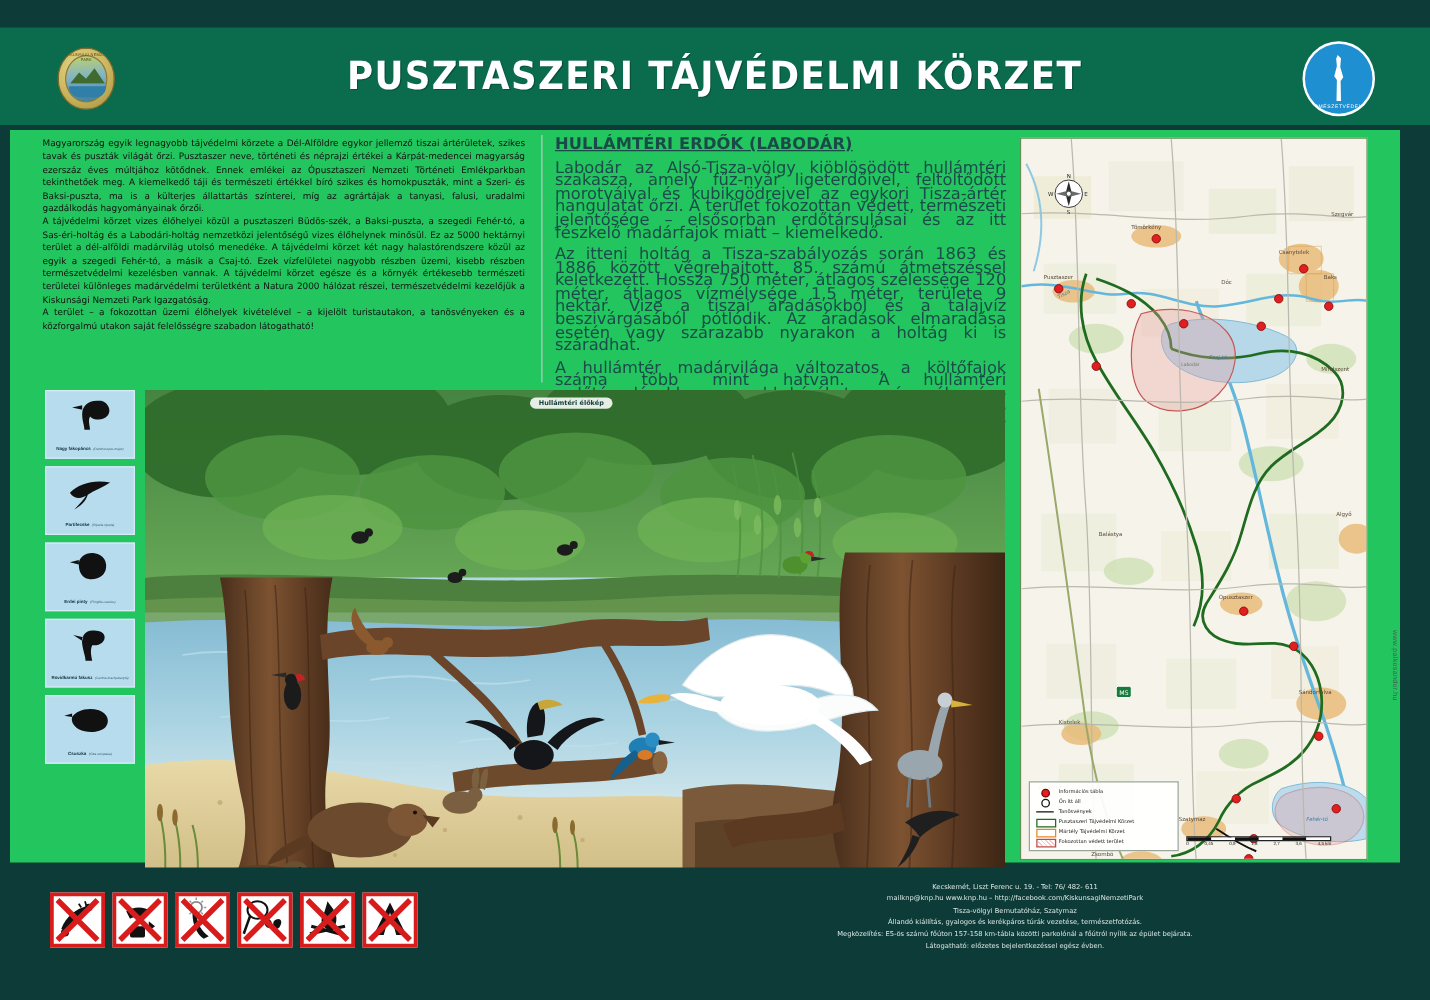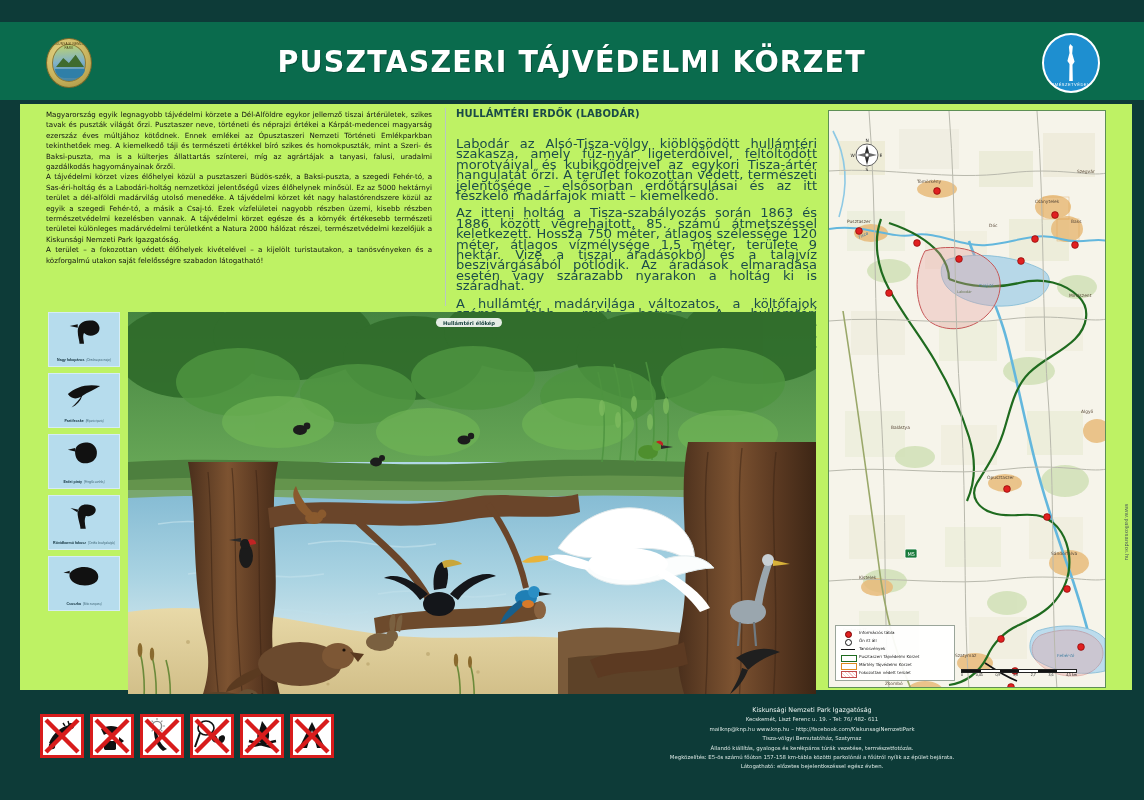--- a/index.html
+++ b/index.html
@@ -74,45 +74,46 @@
     background: #ffffff;
     clip-path: polygon(44% 0%, 62% 7%, 58% 26%, 74% 48%, 60% 56%, 62% 100%, 38% 100%, 40% 54%, 26% 46%, 40% 24%, 36% 8%);
   }
   .logo-right .ring-txt {
     position: absolute; left: 0; bottom: 4px; width: 100%;
     text-align: center; color: #ffffff; font-size: 4px; letter-spacing: .5px;
   }
 
   
   .panel {
-    position: absolute; left: 20px; top: 104px;
+    position: absolute; left: 8px; top: 104px;
     width: 1112px; height: 586px;
-    background: #bef264;
+    background: #22c55e;
   }
 
   
   .col-left-text {
     position: absolute; left: 26px; top: 6px;
     width: 386px; height: 195px;
     font-size: 7.1px; line-height: 10.4px;
     color: #111; text-align: justify;
     font-family: "DejaVu Sans", sans-serif;
   }
   .col-left-text p { margin-bottom: 0px; }
 
   .col-mid {
     position: absolute; left: 425px; top: 4px;
     width: 372px; height: 198px;
     border-left: 1px solid #b9c7c4;
     padding-left: 10px;
   }
   .mid-title {
-    font-size: 10px; font-weight: bold; color: #1a4a48;
-    letter-spacing: .1px; margin-bottom: 20px;
+    font-size: 13px; font-weight: bold; color: #1a4a48;
+    letter-spacing: .1px; margin-bottom: 7px;
     font-family: "DejaVu Sans", sans-serif;
+    text-decoration: underline;
   }
   .mid-body {
     font-size: 13px; line-height: 10.4px; color: #1c4c4a;
     text-align: justify; font-family: "DejaVu Sans", sans-serif;
   }
   .mid-body p { margin-bottom: 7px; }
 
   
   .side-strip {
     position: absolute; left: 28px; top: 208px;
@@ -289,21 +290,21 @@
   <div class="logo-right">
     <div class="bird"></div>
     <div class="ring-txt">TERMÉSZETVÉDELEM</div>
   </div>
 
   <div class="panel">
 
     <div class="col-left-text">
       <p>Magyarország egyik legnagyobb tájvédelmi körzete a Dél-Alföldre egykor jellemző tiszai ártérületek, szikes tavak és puszták világát őrzi. Pusztaszer neve, történeti és néprajzi értékei a Kárpát-medencei magyarság ezerszáz éves múltjához kötődnek. Ennek emlékei az Ópusztaszeri Nemzeti Történeti Emlékparkban tekinthetőek meg. A kiemelkedő táji és természeti értékkel bíró szikes és homokpuszták, mint a Szeri- és Baksi-puszta, ma is a külterjes állattartás színterei, míg az agrártájak a tanyasi, falusi, uradalmi gazdálkodás hagyományainak őrzői.</p>
       <p>A tájvédelmi körzet vizes élőhelyei közül a pusztaszeri Büdös-szék, a Baksi-puszta, a szegedi Fehér-tó, a Sas-éri-holtág és a Labodári-holtág nemzetközi jelentőségű vizes élőhelynek minősül. Ez az 5000 hektárnyi terület a dél-alföldi madárvilág utolsó menedéke. A tájvédelmi körzet két nagy halastórendszere közül az egyik a szegedi Fehér-tó, a másik a Csaj-tó. Ezek vízfelületei nagyobb részben üzemi, kisebb részben természetvédelmi kezelésben vannak. A tájvédelmi körzet egésze és a környék értékesebb természeti területei különleges madárvédelmi területként a Natura 2000 hálózat részei, természetvédelmi kezelőjük a Kiskunsági Nemzeti Park Igazgatóság.</p>
-      <p>A terület – a fokozottan védett élőhelyek kivételével – a kijelölt turistautakon, a tanösvényeken és a közforgalmú utakon saját felelősségre szabadon látogatható!</p>
+      <p>A terület – a fokozottan üzemi élőhelyek kivételével – a kijelölt turistautakon, a tanösvényeken és a közforgalmú utakon saját felelősségre szabadon látogatható!</p>
     </div>
 
     <div class="col-mid">
       <div class="mid-title">HULLÁMTÉRI ERDŐK (LABODÁR)</div>
       <div class="mid-body">
         <p>Labodár az Alsó-Tisza-völgy kiöblösödött hullámtéri szakasza, amely fűz-nyár ligeterdőivel, feltöltődött morotváival és kubikgödreivel az egykori Tisza-ártér hangulatát őrzi. A terület fokozottan védett, természeti jelentősége – elsősorban erdőtársulásai és az itt fészkelő madárfajok miatt – kiemelkedő.</p>
         <p>Az itteni holtág a Tisza-szabályozás során 1863 és 1886 között végrehajtott, 85. számú átmetszéssel keletkezett. Hossza 750 méter, átlagos szélessége 120 méter, átlagos vízmélysége 1,5 méter, területe 9 hektár. Vize a tiszai áradásokból és a talajvíz beszivárgásából pótlódik. Az áradások elmaradása esetén vagy szárazabb nyarakon a holtág ki is száradhat.</p>
         <p>A hullámtér madárvilága változatos, a költőfajok száma több mint hatvan. A hullámtéri erdőtársulásokban nagyobb kárókatona- és szélessége vannak, ugyanakkor sok énekesmadárfaj is megfigyelhető. A folyó meredek falának tipikus fészkelője a partifecske, a gyurgyalag és a jégmadár.</p>
       </div>
     </div>
@@ -933,21 +934,20 @@
       <div class="sign">
         <svg width="38" height="38" viewBox="0 0 38 38">
           <path d="M19,5 L32,31 L6,31 Z" fill="#111"></path>
           <path d="M19,13 L24,31 L14,31 Z" fill="#ffffff"></path>
           <path d="M3,3 L35,35 M35,3 L3,35" stroke="#d81c1c" stroke-width="4.4"></path>
         </svg>
       </div>
     </div>
 
     <div class="footer-info">
-      <div class="l1">Kiskunsági Nemzeti Park Igazgatóság</div>
       <div>Kecskemét, Liszt Ferenc u. 19. - Tel: 76/ 482- 611</div>
       <div>mailknp@knp.hu    www.knp.hu  –   http://facebook.com/KiskunsagiNemzetiPark</div>
       <div>Tisza-völgyi Bemutatóház, Szatymaz</div>
       <div>Állandó kiállítás, gyalogos és kerékpáros túrák vezetése, természetfotózás.</div>
       <div>Megközelítés: E5-ös számú főúton 157-158 km-tábla közötti parkolónál a főútról nyílik az épület bejárata.</div>
       <div>Látogatható: előzetes bejelentkezéssel egész évben.</div>
     </div>
   </div>
 
 </div>

